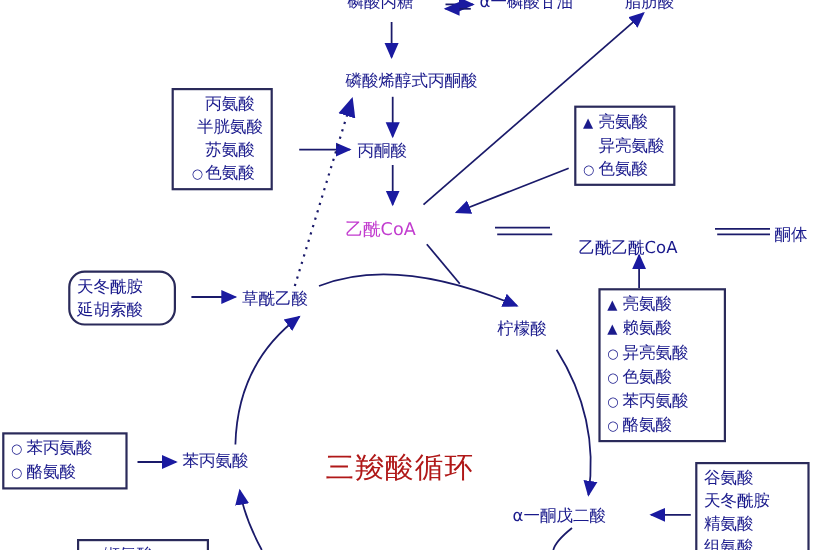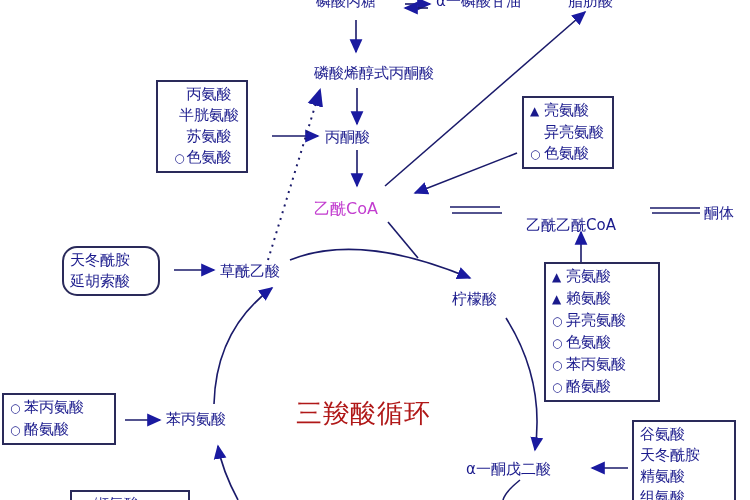--- a/index.html
+++ b/index.html
@@ -76,21 +76,21 @@
 <div class="lbl" style="left:278px;top:64px;margin-left:36px;">磷酸烯醇式丙酮酸</div>
 <div class="lbl" style="left:325px;top:128px;">丙酮酸</div>
 <div class="lbl acetyl" style="left:314px;top:200px;font-size:16px;">乙酰CoA</div>
 <div class="lbl" style="left:526px;top:204px;margin-top:12px;">乙酰乙酰CoA</div>
 <div class="lbl" style="left:704px;top:204px;text-align:center;">酮体</div>
 <div class="lbl" style="left:220px;top:262px;">草酰乙酸</div>
 <div class="lbl" style="left:452px;top:290px;">柠檬酸</div>
 <div class="lbl" style="left:166px;top:410px;">苯丙氨酸</div>
 <div class="lbl" style="left:466px;top:460px;">α一酮戊二酸</div>
 
-<div class="title" style="left:296px;top:396px;">三羧酸循环</div>
+<div class="title" style="left:296px;top:408px;">三羧酸循环</div>
 
 <div class="box" style="left:156px;top:80px;width:92px;text-align:center;">
   <div><span class="mark"></span><span>丙氨酸</span></div>
   <div><span class="mark"></span><span>半胱氨酸</span></div>
   <div><span class="mark"></span><span>苏氨酸</span></div>
   <div><span class="mark">○</span><span>色氨酸</span></div>
 </div>
 
 <div class="box" style="left:522px;top:96px;width:92px;">
   <div><span class="mark">▲</span><span>亮氨酸</span></div>

